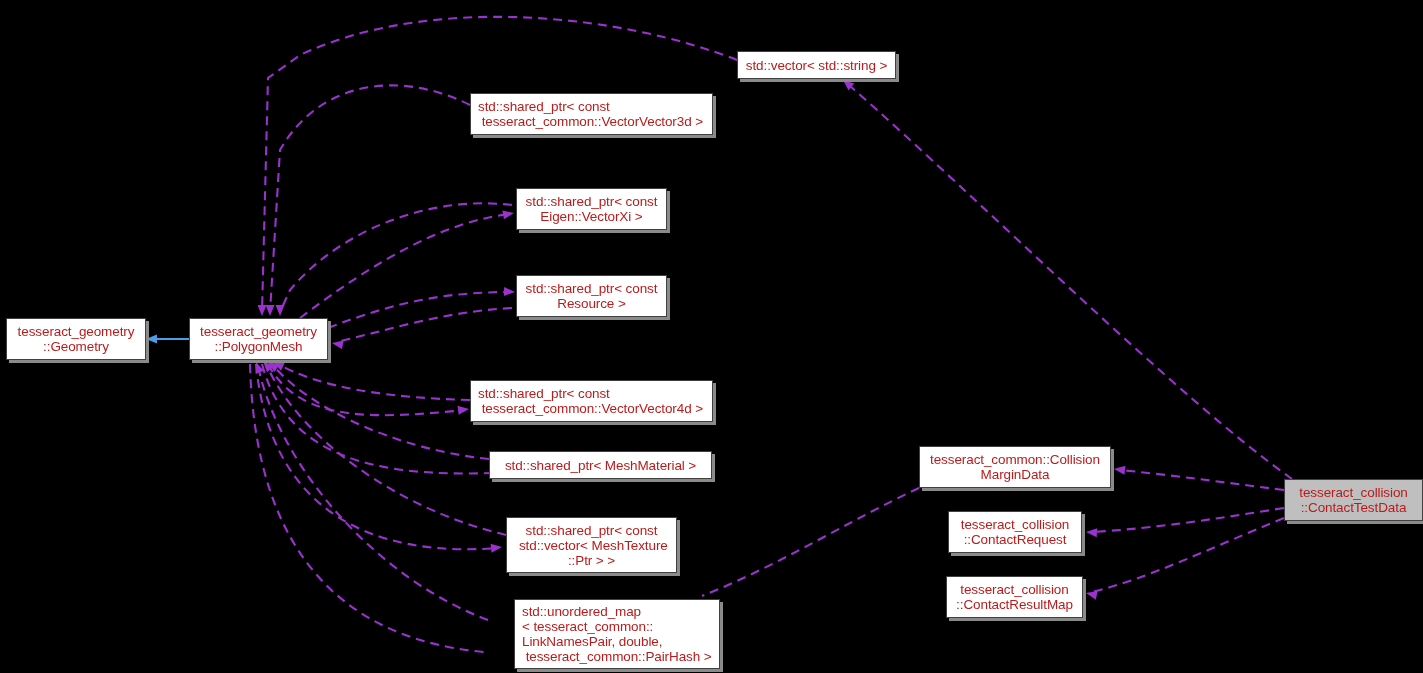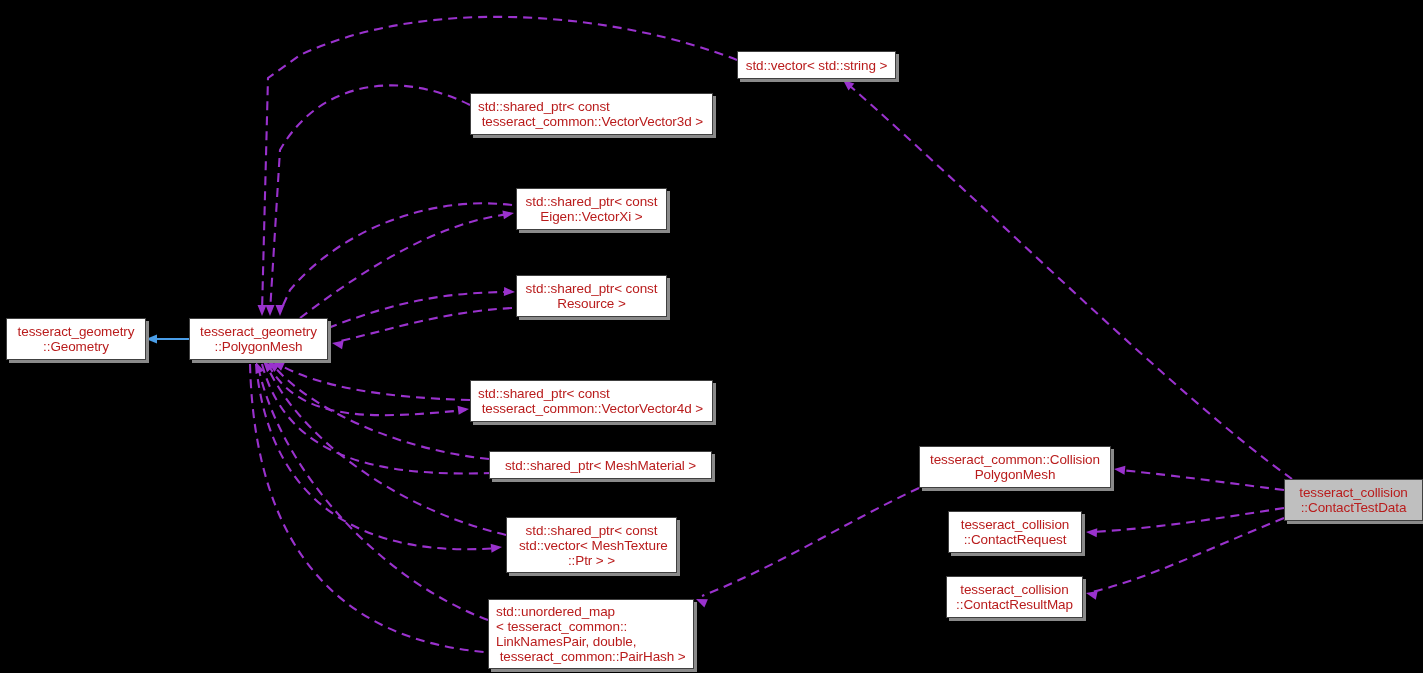--- a/index.html
+++ b/index.html
@@ -108,26 +108,26 @@
       <div class="node" style="left: 516px; top: 188px; width: 151px; height: 42px;"><span class="node-label">std::shared_ptr&lt; const
 Eigen::VectorXi &gt;</span></div>
       <div class="node" style="left: 516px; top: 275px; width: 151px; height: 42px;"><span class="node-label">std::shared_ptr&lt; const
 Resource &gt;</span></div>
       <div class="node align-left" style="left: 470px; top: 380px; width: 243px; height: 42px;"><span class="node-label">std::shared_ptr&lt; const
  tesseract_common::VectorVector4d &gt;</span></div>
       <div class="node" style="left: 489px; top: 451px; width: 223px; height: 28px;"><span class="node-label">std::shared_ptr&lt; MeshMaterial &gt;</span></div>
       <div class="node" style="left: 506px; top: 517px; width: 171px; height: 56px;"><span class="node-label">std::shared_ptr&lt; const
  std::vector&lt; MeshTexture
 ::Ptr &gt; &gt;</span></div>
-      <div class="node align-left" style="left: 488px; top: 599px; width: 206px; height: 70px;"><span class="node-label">std::unordered_map
+      <div class="node align-left" style="left: 514px; top: 599px; width: 206px; height: 70px;"><span class="node-label">std::unordered_map
 &lt; tesseract_common::
 LinkNamesPair, double,
  tesseract_common::PairHash &gt;</span></div>
       <div class="node" style="left: 919px; top: 446px; width: 192px; height: 42px;"><span class="node-label">tesseract_common::Collision
-PolygonMesh</span></div>
+MarginData</span></div>
       <div class="node" style="left: 948px; top: 511px; width: 134px; height: 42px;"><span class="node-label">tesseract_collision
 ::ContactRequest</span></div>
       <div class="node" style="left: 946px; top: 576px; width: 137px; height: 42px;"><span class="node-label">tesseract_collision
 ::ContactResultMap</span></div>
       <div class="node highlight" style="left: 1284px; top: 479px; width: 139px; height: 42px;"><span class="node-label">tesseract_collision
 ::ContactTestData</span></div>
     </div>
 </div>
 
 </body></html>

